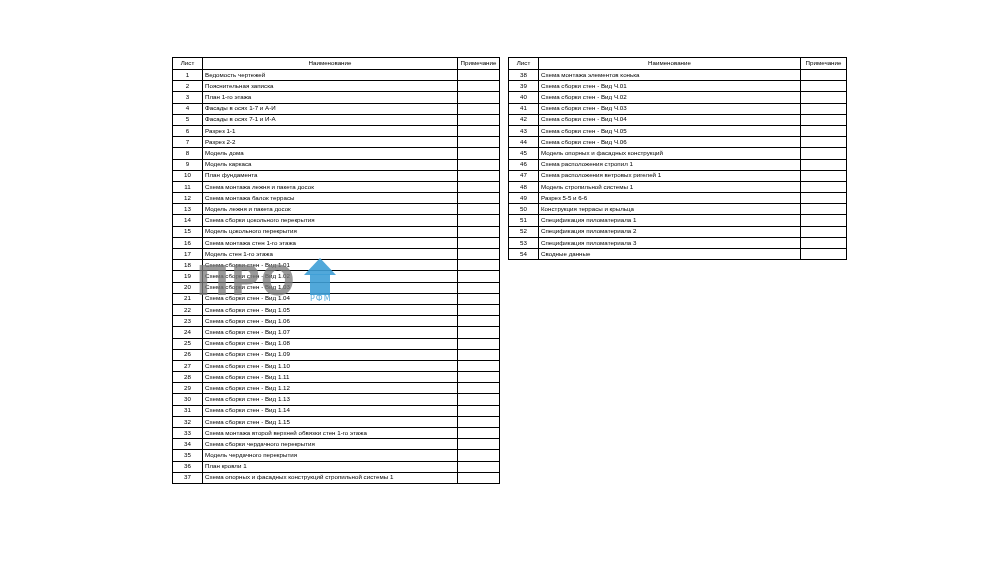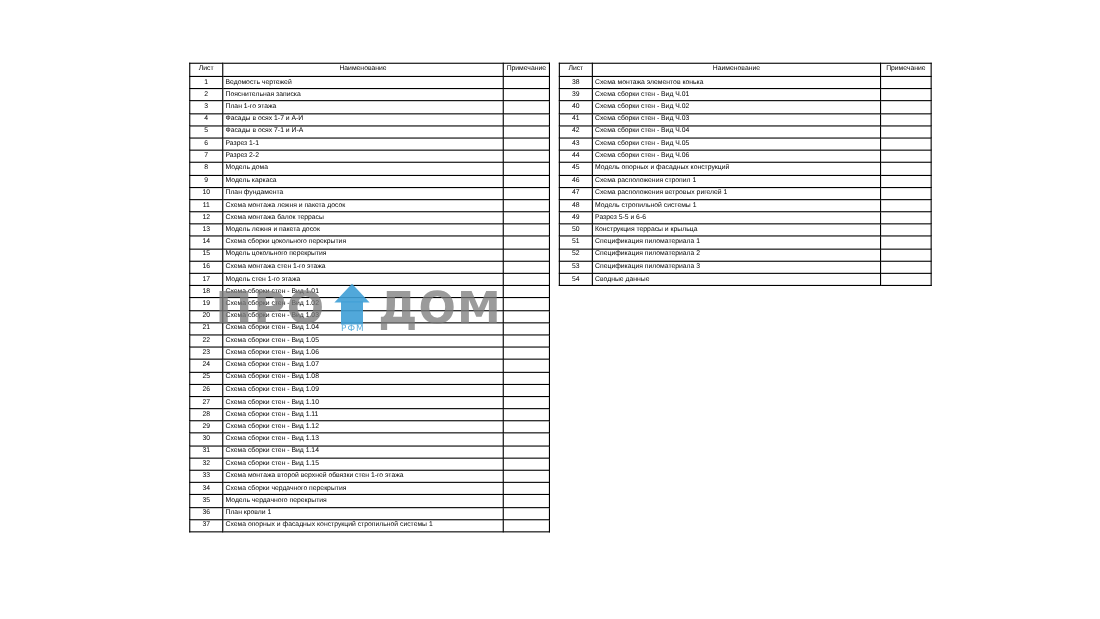--- a/index.html
+++ b/index.html
@@ -417,16 +417,15 @@
 
   </div>
 
   <div class="watermark">
     <span class="wm-text">ПРО</span>
     <span class="wm-mark">
       <span class="wm-house"></span>
       <span class="wm-body"></span>
       <span class="wm-sub">РФМ</span>
     </span>
-    <span class="wm-text">ДОМ</span>
   </div>
 
 </div>
 
 </body></html>

